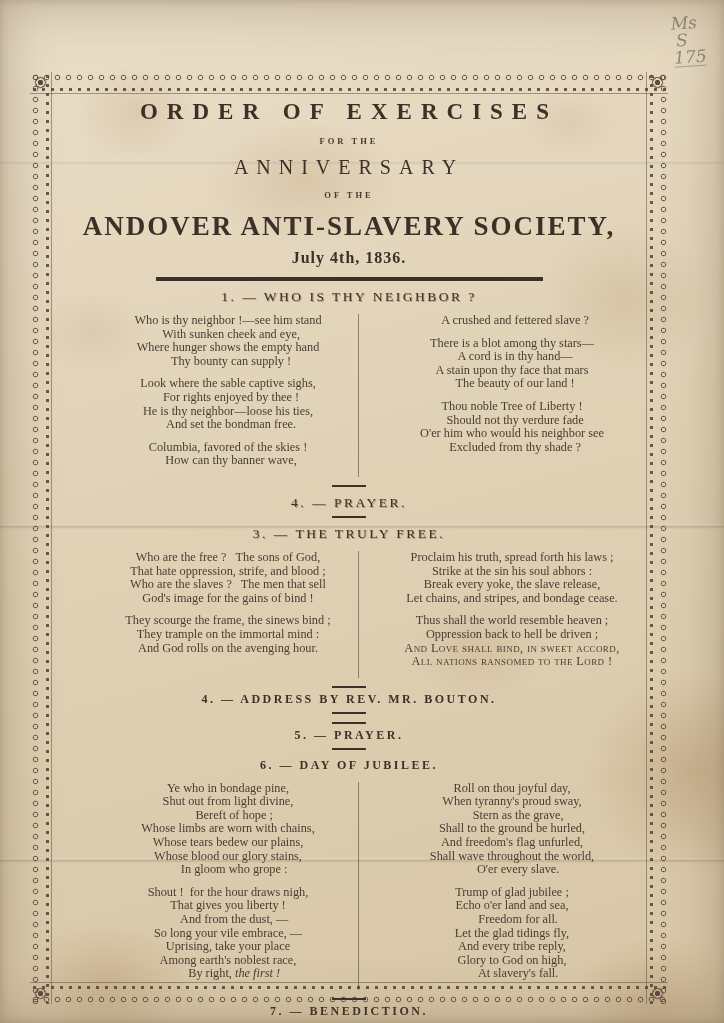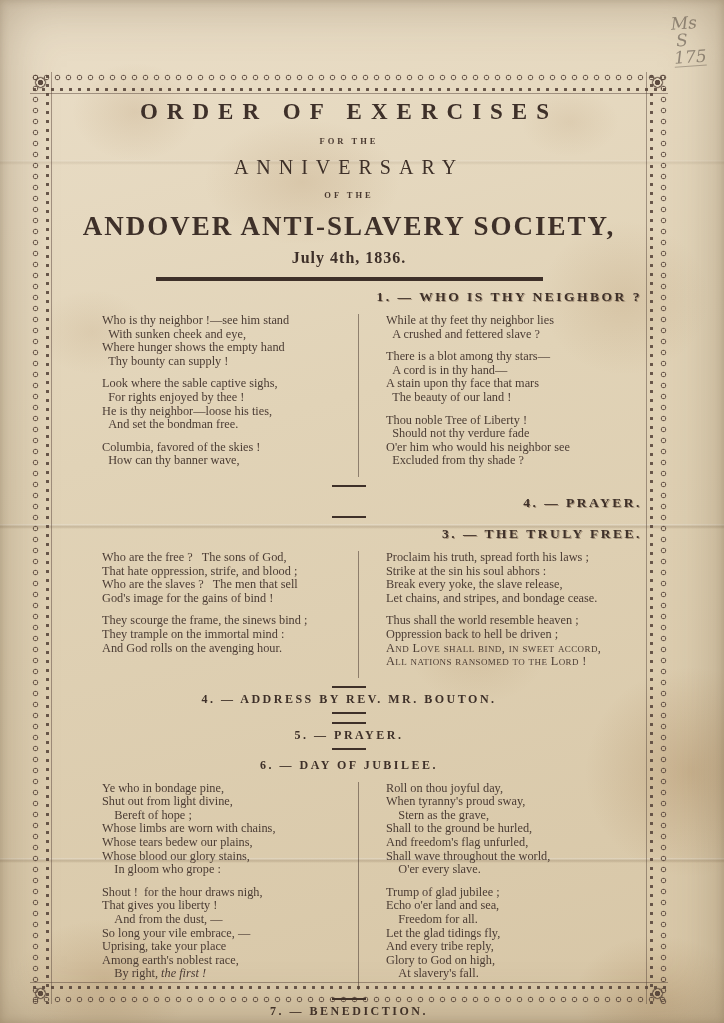--- a/index.html
+++ b/index.html
@@ -72,25 +72,25 @@
   .content{position:absolute;left:26px;top:25px;right:26px;bottom:24px;text-align:center;}
   .title{font-size:23px;font-weight:700;letter-spacing:9px;color:var(--ink-dark);margin-top:2px;}
   .tiny-caps{font-size:8.5px;letter-spacing:3px;font-weight:700;margin-top:11px;color:var(--ink);}
   .anniversary{font-size:20px;letter-spacing:8px;font-weight:500;margin-top:10px;color:var(--ink-dark);}
   .society{font-size:27px;font-weight:700;letter-spacing:2px;margin-top:11px;color:var(--ink-dark);}
   .date-line{font-size:16px;font-weight:700;letter-spacing:1px;margin-top:7px;color:var(--ink-dark);}
   .double-rule{width:387px;height:3px;margin:10px auto 2px;
     border-top:3px solid var(--ink-dark);border-bottom:1px solid var(--ink-dark);}
   .section{margin-top:8px;}
   .heading{color:var(--ink-dark);}
-  .heading.ornate{font-size:13.5px;font-weight:700;letter-spacing:2.5px;
-    text-shadow:1px 1px 0 rgba(124,100,78,.55);margin-top:8px;text-align:right;}
+  .heading.ornate{font-size:13.5px;font-weight:400;letter-spacing:2.5px;
+    text-shadow:1px 1px 0 rgba(124,100,78,.55);margin-top:8px;}
   .heading.plain{font-size:12px;font-weight:700;letter-spacing:2.5px;margin-top:3px;}
   .hr-short{width:34px;border-top:2px solid var(--ink-dark);margin:5px auto 4px;}
-  .verse-row{display:flex;text-align:left;margin:9px 0 4px;}
+  .verse-row{display:flex;text-align:center;margin:9px 0 4px;}
   .vcol{flex:1;padding-left:46px;padding-right:4px;}
   .vcol + .vcol{border-left:1px solid rgba(74,58,49,.55);padding-left:27px;}
   .stanza{margin-bottom:9px;}
   .vline{font-size:12.3px;line-height:13.6px;white-space:pre-wrap;color:#4b3c34;}
   .vline .sc,.vline.sc{font-variant:small-caps;letter-spacing:.4px;}
   .it{font-style:italic;}
   
   .pencil-note{position:absolute;top:14px;right:0px;width:52px;text-align:left;
     font-family:"DejaVu Serif", serif;font-style:italic;color:var(--pencil);
     font-size:17px;line-height:17px;transform:rotate(-4deg);opacity:.9;}
@@ -147,21 +147,20 @@
                   <div class="vline">He is thy neighbor—loose his ties,</div>
                   <div class="vline">  And set the bondman free.</div>
                 </div>
                 <div class="stanza">
                   <div class="vline">Columbia, favored of the skies !</div>
                   <div class="vline">  How can thy banner wave,</div>
                 </div>
               </div>
               <div class="vcol">
                 <div class="stanza">
-                  <div class="vline">While at thy feet thy neighbor lies</div>
                   <div class="vline">  A crushed and fettered slave ?</div>
                 </div>
                 <div class="stanza">
                   <div class="vline">There is a blot among thy stars—</div>
                   <div class="vline">  A cord is in thy hand—</div>
                   <div class="vline">A stain upon thy face that mars</div>
                   <div class="vline">  The beauty of our land !</div>
                 </div>
                 <div class="stanza">
                   <div class="vline">Thou noble Tree of Liberty !</div>

